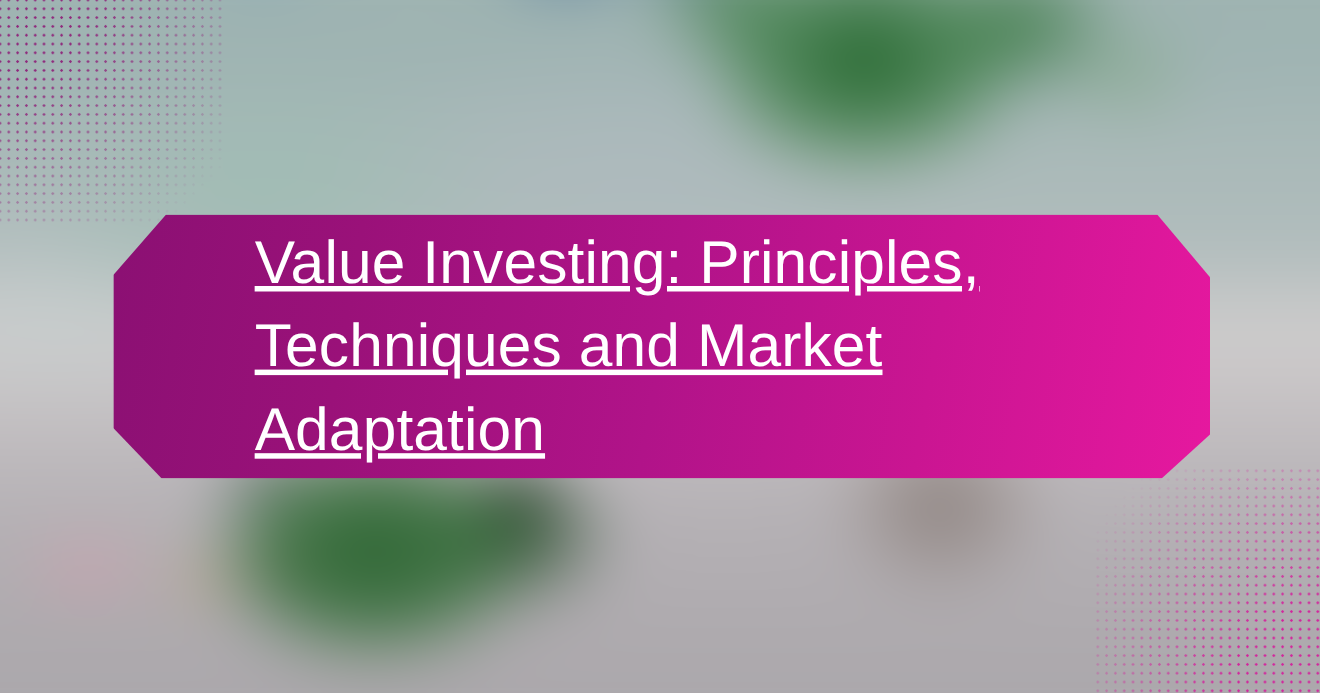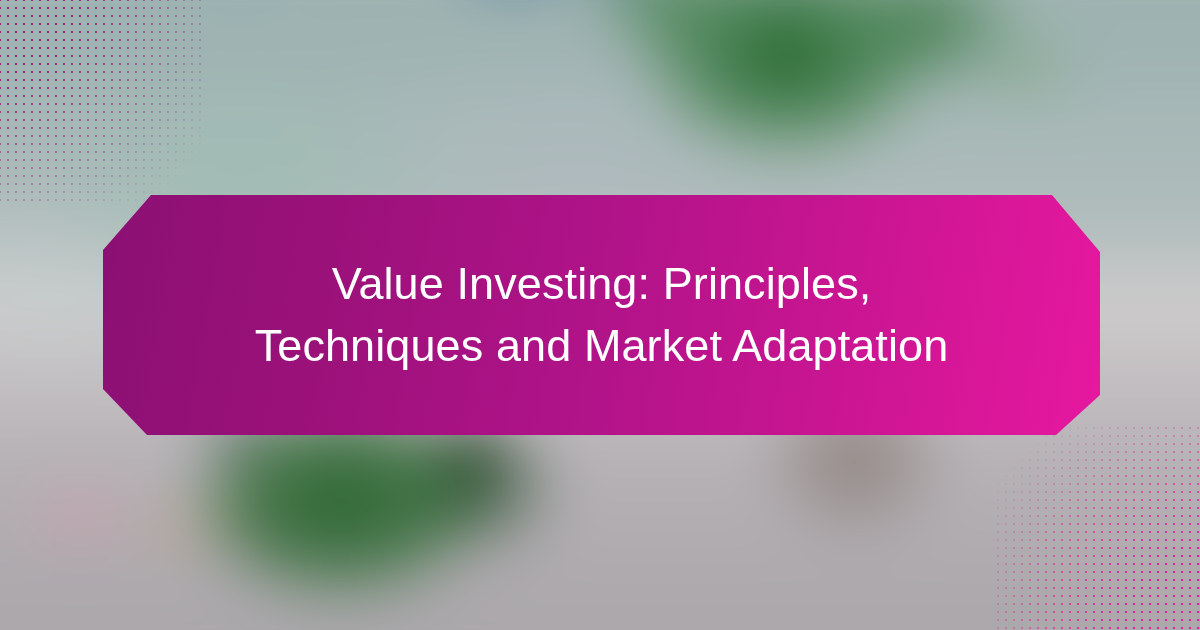--- a/index.html
+++ b/index.html
@@ -105,26 +105,27 @@
     display: flex;
     align-items: center;
     justify-content: center;
     box-sizing: border-box;
     padding: 0 96px;
   }
   .banner-title {
     margin: 0;
     color: #ffffff;
     font-family: "Liberation Sans", sans-serif;
-    font-size: 45px;
+    font-size: 55px;
     font-weight: 400;
     line-height: 1.38;
-    text-align: center;
+    text-align: left;
     letter-spacing: .1px;
     max-width: 740px;
+    text-decoration: underline;
   }
 </style>
 </head>
 <body>
 
 <div id="canvas">
 
   <div class="bg-photo"></div>
 
   <div class="dots dots-tl"></div>

